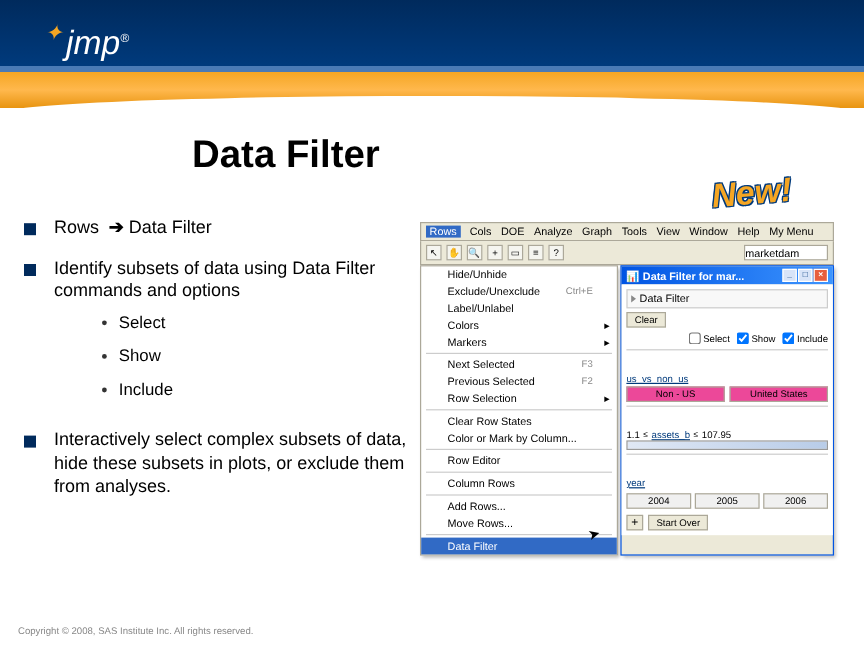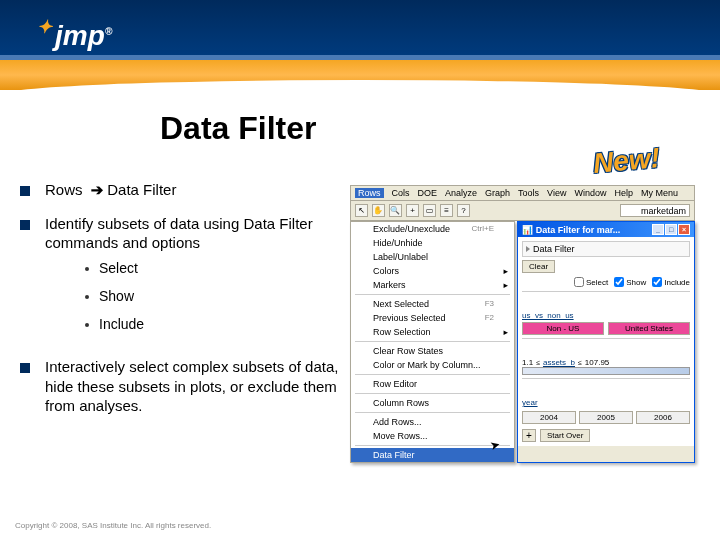--- a/index.html
+++ b/index.html
@@ -2,21 +2,21 @@
 <html><head>
 <meta charset="utf-8">
 <style>
   * { box-sizing: border-box; margin: 0; padding: 0; }
   body { width: 720px; height: 540px; font-family: Arial, sans-serif; background: #fff; position: relative; overflow: hidden; }
   
   .header { position: relative; height: 90px; background: linear-gradient(180deg, #002a5c 0%, #003a7c 60%, #004a9c 100%); }
   .header-curve { position: absolute; top: 60px; left: 0; right: 0; height: 30px; background: linear-gradient(180deg, #f5a623 0%, #ffb84d 50%, #e89410 100%); border-radius: 0 0 0 0; }
   .header-curve::after { content:''; position:absolute; left:0; right:0; top:20px; height:15px; background:#fff; border-radius: 50% 50% 0 0 / 100% 100% 0 0; }
   .header-curve-top { position: absolute; top: 55px; left: 0; right: 0; height: 8px; background: #4a7ab5; }
-  .jmp-logo { position: absolute; left: 40px; top: 20px; color: #fff; font-size: 28px; font-weight: bold; font-style: italic; }
+  .jmp-logo { position: absolute; left: 40px; top: 20px; color: #fff; font-size: 28px; font-weight: normal; font-style: italic; }
   .jmp-dot { color: #f5a623; font-size: 18px; position: relative; top:-12px; left:-3px; }
   .sas-area { position: absolute; right: 20px; top: 25px; color: #fff; font-size: 20px; display:flex; align-items:center; gap:10px; }
   .sas-logo { font-weight: bold; font-size:22px; }
   .sas-tag { font-size: 8px; line-height: 1; border-left: 1px solid #fff; padding-left: 8px; }
   
   .title { position: absolute; left: 160px; top: 110px; font-size: 32px; font-weight: bold; color: #000; }
   .new-badge { position: absolute; right: 60px; top: 145px; font-size: 28px; font-weight: 900; color: #f5a623; text-shadow: 1px 1px 0 #003a7c, -1px -1px 0 #003a7c, 1px -1px 0 #003a7c, -1px 1px 0 #003a7c; transform: rotate(-5deg); font-style: italic; }
   
   .content { position: absolute; left: 20px; top: 180px; width: 320px; font-size: 15px; color: #000; }
   .bullet { display: flex; align-items: flex-start; margin-bottom: 14px; }
@@ -26,21 +26,21 @@
   .sub-list { margin-left: 40px; margin-top: 6px; }
   .sub-item { font-size: 14px; margin-bottom: 10px; }
   .sub-dot { display: inline-block; width: 4px; height: 4px; background: #333; border-radius: 50%; margin-right: 10px; vertical-align: middle; }
   
   .screenshot { position: absolute; left: 350px; top: 185px; width: 345px; height: 260px; }
   .menubar { background: #ece9d8; border: 1px solid #aca899; font-size: 9px; padding: 2px 4px; display: flex; gap: 8px; }
   .menubar span { color: #000; }
   .menubar .active { background: #316ac5; color: #fff; padding: 0 3px; }
   .toolbar { background: #ece9d8; border: 1px solid #aca899; border-top: none; font-size: 9px; padding: 3px 4px; display: flex; gap: 4px; align-items:center; }
   .toolbar .tool { width: 13px; height: 13px; border: 1px solid #aca899; background: #f5f5f0; font-size:8px; text-align:center; line-height:11px; }
-  .toolbar input { height: 13px; width: 70px; font-size: 9px; border: 1px solid #aca899; padding-left: 20px; }
+  .toolbar input { height: 13px; width: 70px; font-size: 9px; border: 1px solid #aca899; }
   .app-body { display: flex; }
   .menu-drop { background: #fff; border: 1px solid #aca899; width: 165px; font-size: 9px; box-shadow: 2px 2px 3px rgba(0,0,0,0.3); }
   .menu-drop .mi { padding: 2px 20px 2px 22px; display:flex; justify-content:space-between; color:#000; position:relative; }
   .menu-drop .mi.hasarrow::after { content:'▸'; position:absolute; right:6px; }
   .menu-drop .sep { height: 1px; background: #ccc; margin: 2px 4px; }
   .menu-drop .mi.highlight { background: #316ac5; color: #fff; }
   .shortcut { color: #888; font-size:8px; }
   
   .filter-win { background: #ece9d8; border: 1px solid #0054e3; width: 178px; font-size: 9px; margin-left: 2px; box-shadow: 2px 2px 3px rgba(0,0,0,0.3); }
   .filter-title { background: linear-gradient(90deg, #0054e3, #3d95ff); color: #fff; padding: 2px 4px; display:flex; justify-content:space-between; align-items:center; font-size:9px; font-weight:bold; }
@@ -126,25 +126,25 @@
     <div class="tool">+</div>
     <div class="tool">▭</div>
     <div class="tool">≡</div>
     <div class="tool">?</div>
     <div style="flex:1"></div>
     <input type="text" value="marketdam" style="">
   </div>
   <div class="app-body">
     <div class="menu-drop">
       <div class="mi">
+          <span>Hide/Unhide</span>
+        </div>
+      <div class="mi">
           <span>Exclude/Unexclude</span>
           <span class="shortcut">Ctrl+E</span>
-        </div>
-      <div class="mi">
-          <span>Hide/Unhide</span>
         </div>
       <div class="mi">
           <span>Label/Unlabel</span>
         </div>
       <div class="mi hasarrow">
           <span>Colors</span>
         </div>
       <div class="mi hasarrow">
           <span>Markers</span>
         </div>

